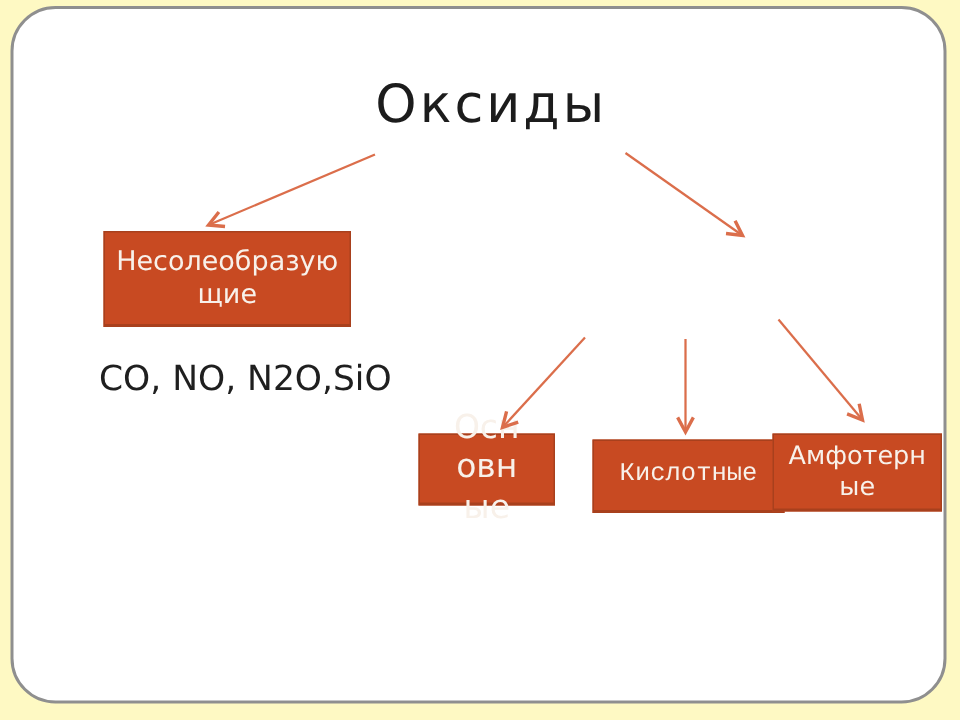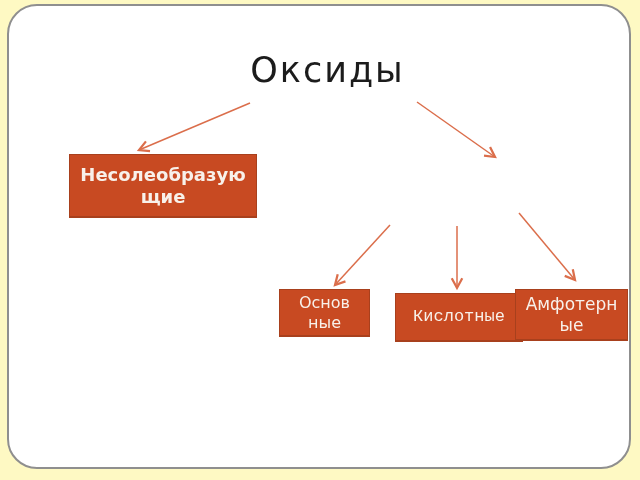--- a/index.html
+++ b/index.html
@@ -51,23 +51,23 @@
     border-bottom-width: 2px;
     color: var(--box-text, #F8F1EA);
     text-align: center;
     line-height: 1.2;
   }
   .box-label {
     display: block;
     width: 100%;
     word-break: break-all;
   }
-  .node-nonsalt    { left: 69px;  top: 154px; width: 188px; height: 64px; font-size: 18px; padding: 2px 5px; font-weight: bold; }
+  .node-nonsalt    { left: 69px;  top: 154px; width: 165px; height: 64px; font-size: 18px; padding: 2px 5px; }
   .node-salt       { left: 385px; top: 162px; width: 173px; height: 62px; font-size: 18px; padding: 2px 6px; }
-  .node-basic      { left: 279px; top: 289px; width: 91px;  height: 48px; font-size: 16px; padding: 2px 18px; justify-content: flex-end; }
+  .node-basic      { left: 279px; top: 289px; width: 91px;  height: 48px; font-size: 22px; padding: 2px 18px; justify-content: flex-end; }
   .node-acidic     { left: 395px; top: 293px; width: 128px; height: 49px; font-size: 17px; padding: 2px 2px; font-family: Liberation Mono, monospace; }
   .node-amphoteric { left: 515px; top: 289px; width: 113px; height: 52px; font-size: 17px; padding: 12px 4px; }
   .examples-text {
     position: absolute;
     left: 66px;
     top: 240px;
     font-size: 23px;
     color: #1F1F1F;
     white-space: nowrap;
   }
@@ -95,20 +95,21 @@
 
   <div class="slide-frame"></div>
 
   <h1 class="slide-title">Оксиды</h1>
 
   <div class="box node-nonsalt">
     <span class="box-label">Несолеобразующие</span>
   </div>
 
 
+  <div class="examples-text">CO, NO, N2O,SiO</div>
 
   <div class="box node-basic">
     <span class="box-label">Основные</span>
   </div>
 
   <div class="box node-acidic">
     <span class="box-label">Кислотные</span>
   </div>
 
   <div class="box node-amphoteric">

